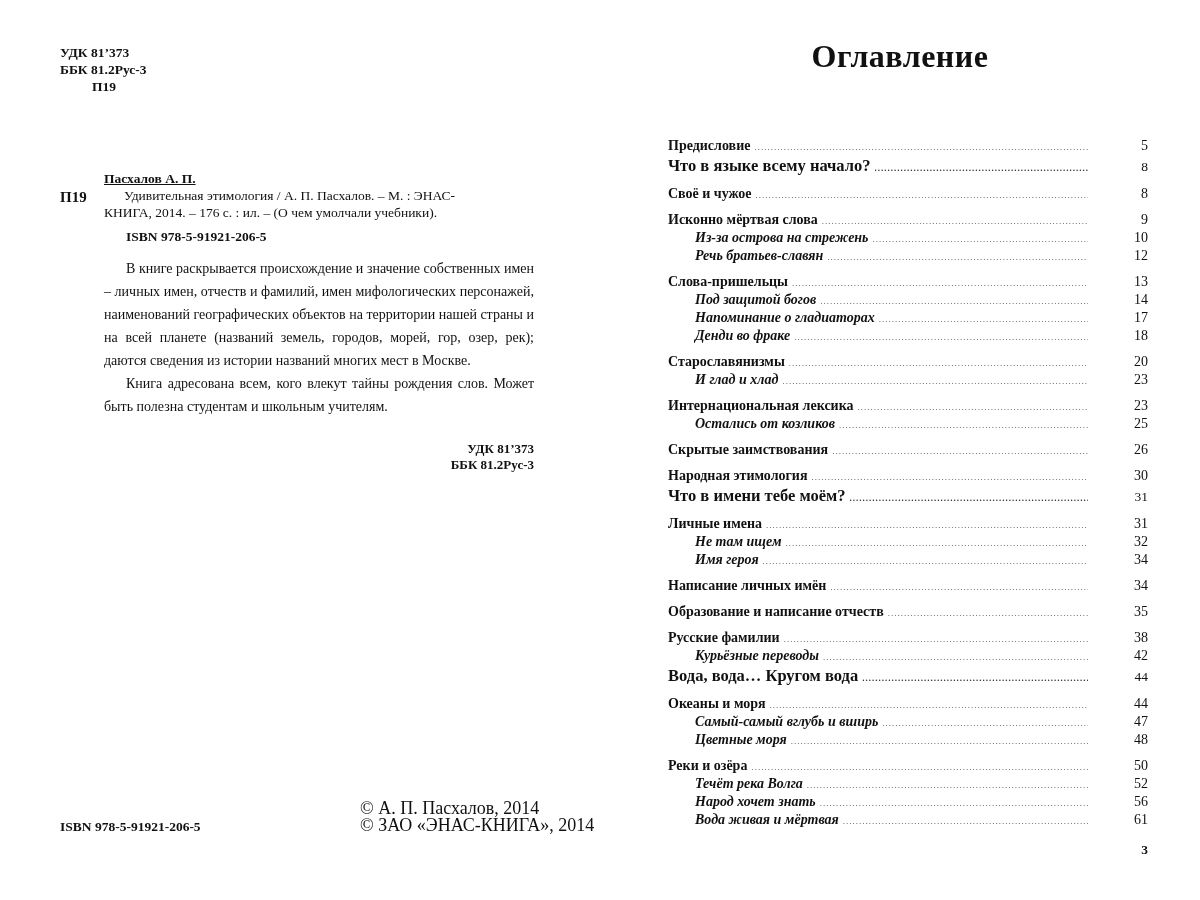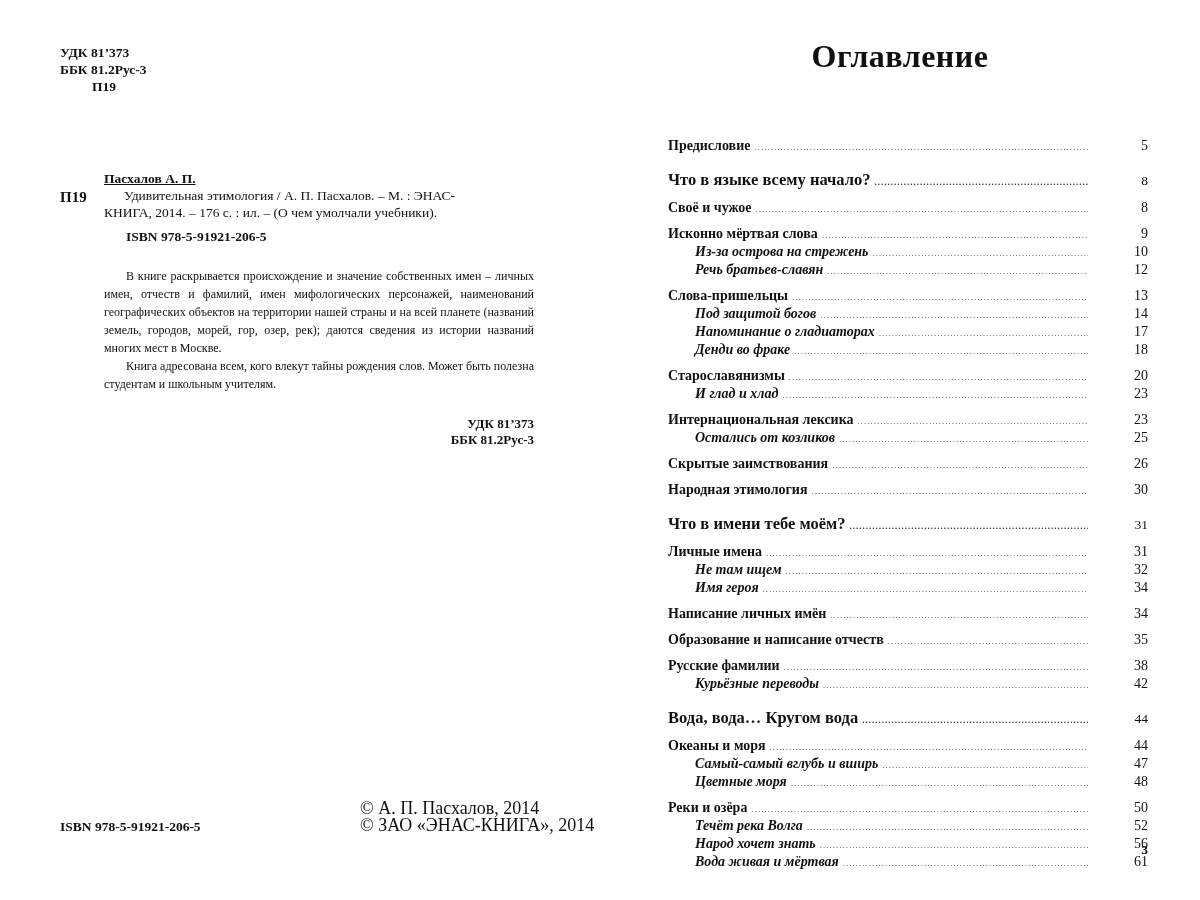--- a/index.html
+++ b/index.html
@@ -12,41 +12,41 @@
   
   .codes { position:absolute; left:60px; top:44px; font-weight:bold; font-size:13.5px; line-height:17px; }
   .codes .row { white-space:nowrap; }
   .codes .p19 { padding-left:32px; }
   .card { position:absolute; left:60px; top:170px; width:474px; font-size:13.5px; line-height:17px; }
   .card .author { font-weight:bold; padding-left:44px;text-decoration:underline; }
   .card .code-cell { position:absolute; left:0; top:19px; font-weight:bold; font-size:15px; }
   .card .desc { padding-left:44px; text-align:justify; }
   .card .desc .line1 { text-indent:20px; }
   .card .isbn { font-weight:bold; padding-left:66px; margin-top:7px; }
-  .card .abstract { padding-left:44px; margin-top:22px; font-size:12px; line-height:18px; text-align:justify; }
+  .card .abstract { padding-left:44px; margin-top:12px; font-size:14px; line-height:23px; text-align:justify; }
   .card .abstract p { margin:0; text-indent:22px; }
   .card .classif { text-align:right; font-weight:bold; margin-top:23px; line-height:16px; font-size:13px; }
   .bottom-isbn { position:absolute; left:60px; top:819px; font-weight:bold; font-size:13.5px; }
   .copyright { position:absolute; left:360px; top:800px; font-size:18px; line-height:17px; }
 
   
   .toc-title { position:absolute; left:0; width:100%; top:38px; text-align:center; font-weight:bold; font-size:32px; letter-spacing:0.5px; }
   .toc { position:absolute; left:68px; top:137px; width:480px; }
   .toc-row { display:flex; align-items:baseline; font-size:14px; height:18px; line-height:18px; }
   .toc-row .label { white-space:nowrap; }
   .toc-row .dots { flex:1; overflow:hidden; white-space:nowrap; margin:0 4px; font-size:9px; color:#333; letter-spacing:1px; }
   .toc-row .dots::after { content:"................................................................................................................................................................................................................................"; }
   .toc-row .gap { width:36px; flex:none; }
   .toc-row .page-num { width:20px; text-align:right; flex:none; }
   .toc-row.bold .label { font-weight:bold; }
   .toc-row.part { font-size:16.5px; font-weight:bold; height:22px; line-height:22px; }
   .toc-row.part .page-num { font-weight:normal; font-size:13.5px; }
   .toc-row.sub .label { font-style:italic; padding-left:27px;font-weight:bold; }
   .toc-row.sp-m { margin-top:8px; }
-  .toc-row.sp-l { margin-top:14px; }
+  .toc-row.sp-l { }
   .folio { position:absolute; right:52px; top:842px; font-weight:bold; font-size:13.5px; }
 </style>
 </head>
 <body>
 
 <div class="page left-page">
   <div class="codes">
     <div class="row">УДК  81’373</div>
     <div class="row">ББК  81.2Рус-3</div>
     <div class="row p19">П19</div>

